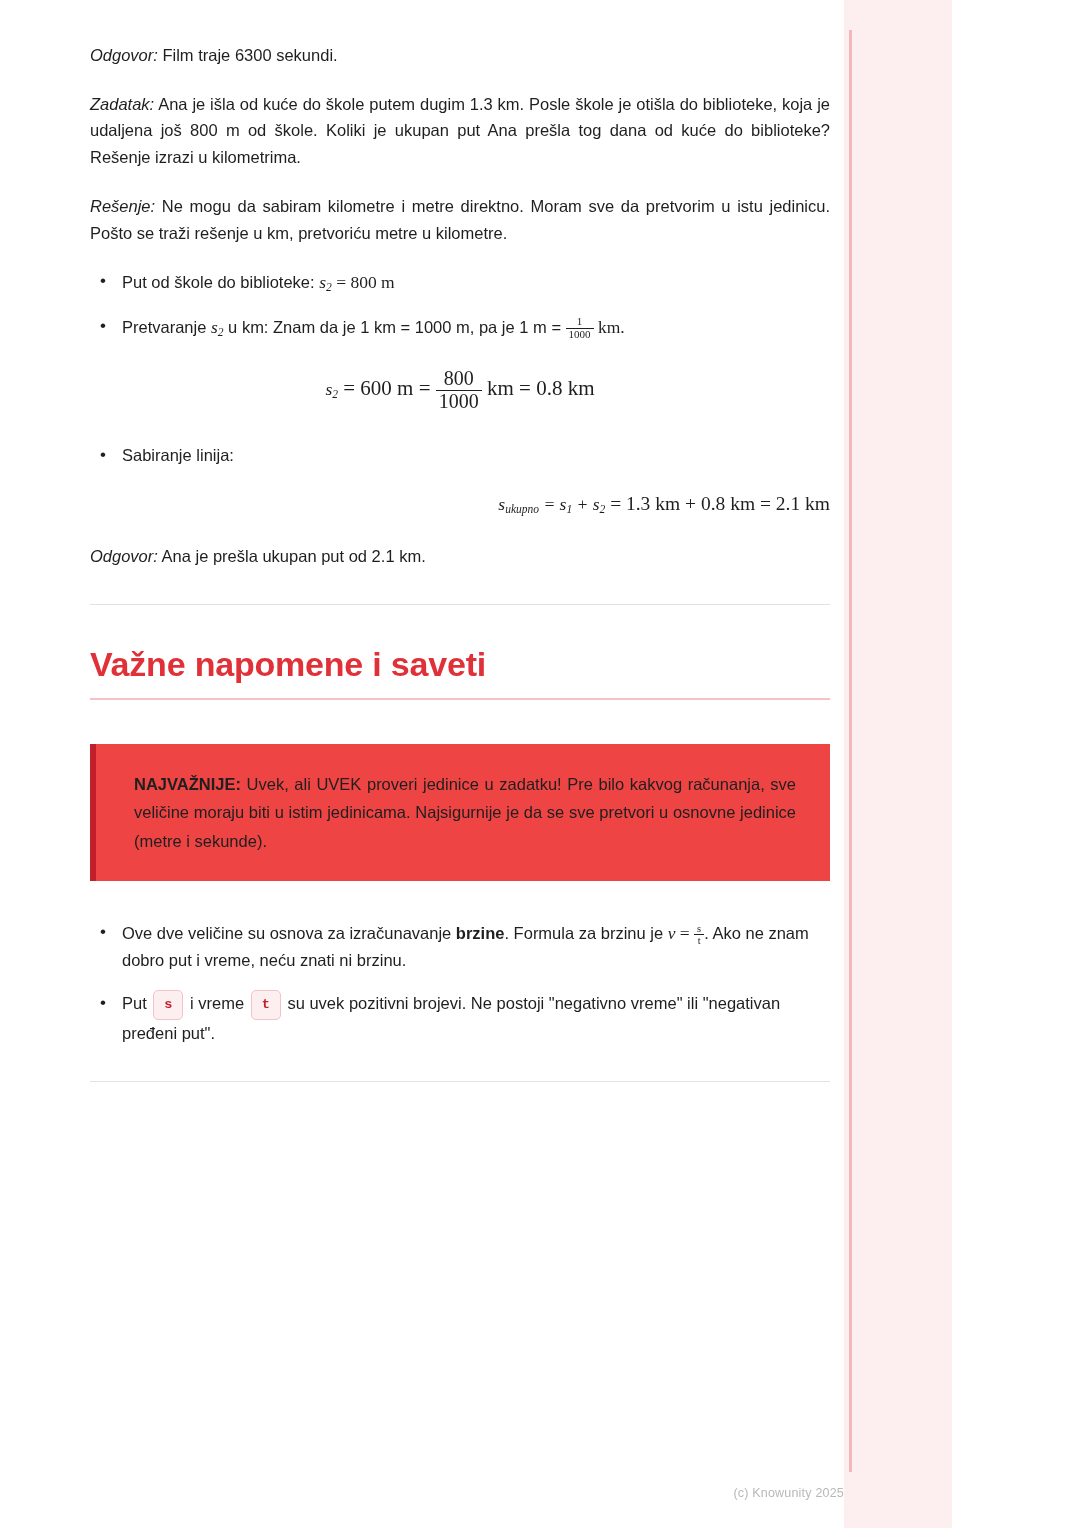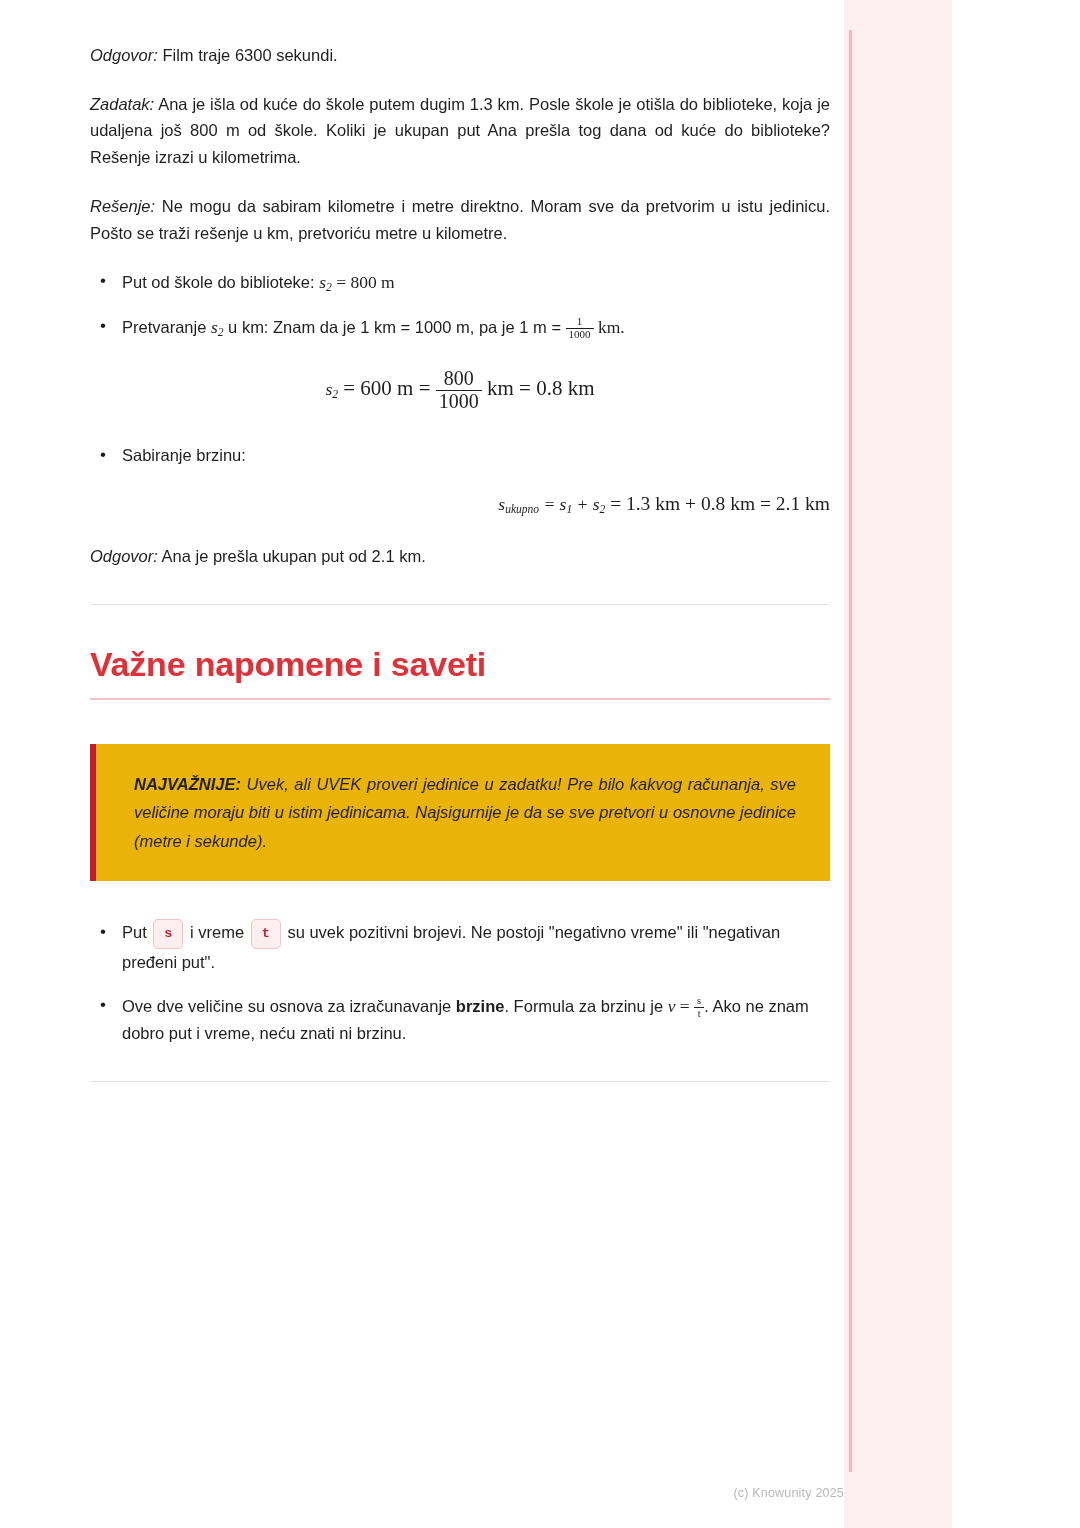--- a/index.html
+++ b/index.html
@@ -130,25 +130,24 @@
     margin: 0 0 14px 0;
     letter-spacing: -0.2px;
   }
   .section-rule {
     border: none;
     border-top: 2px solid #f4c2c5;
     margin: 0 0 44px 0;
     width: 100%;
   }
   .callout {
-    background: #eab308;
+    background: #ef4444;
     border-left: 6px solid #c21f2c;
     padding: 26px 34px 26px 38px;
     margin: 0 0 38px 0;
-    font-style: italic;
   }
   .callout p {
     margin: 0;
     font-size: 16.5px;
     line-height: 1.72;
     text-align: justify;
     color: #1f1f1f;
   }
   code.kbd {
     display: inline-block;
@@ -208,21 +207,21 @@
         <span>Pretvaranje </span><span class="mi">s</span><span class="sub-s">2</span><span> u km: Znam da je 1 km = 1000 m, pa je 1 m = </span><span class="frac frac-inline"><span class="num">1</span><span class="den">1000</span></span><span class="m"> km.</span>
       </li>
     </ul>
 
     <div class="display-eq">
       <span class="mi">s</span><span class="sub-s">2</span><span> = 600 m = </span><span class="frac frac-big"><span class="num">800</span><span class="den">1000</span></span><span> km = 0.8 km</span>
     </div>
 
     <ul class="bullets">
       <li>
-        <span>Sabiranje brzinu:</span>
+        <span>Sabiranje linija:</span>
       </li>
     </ul>
 
     <div class="display-eq small">
       <span class="mi">s</span><span class="sub-s">ukupno</span><span class="mi"> = s</span><span class="sub-s">1</span><span class="mi"> + s</span><span class="sub-s">2</span><span> = 1.3 km + 0.8 km = 2.1 km</span>
     </div>
 
     <p class="para">
       <span class="it">Odgovor:</span><span> Ana je prešla ukupan put od 2.1 km.</span>
     </p>
@@ -233,24 +232,24 @@
     <hr class="section-rule">
 
     <div class="callout">
       <p>
         <span class="bold">NAJVAŽNIJE:</span><span> Uvek, ali UVEK proveri jedinice u zadatku! Pre bilo kakvog računanja, sve veličine moraju biti u istim jedinicama. Najsigurnije je da se sve pretvori u osnovne jedinice (metre i sekunde).</span>
       </p>
     </div>
 
     <ul class="bullets">
       <li>
+        <span>Ove dve veličine su osnova za izračunavanje </span><span class="bold">brzine</span><span>. Formula za brzinu je </span><span class="mi">v</span><span class="m"> = </span><span class="frac frac-small"><span class="num">s</span><span class="den">t</span></span><span>. Ako ne znam dobro put i vreme, neću znati ni brzinu.</span>
+      </li>
+      <li>
         <span>Put </span><code class="kbd">s</code><span> i vreme </span><code class="kbd">t</code><span> su uvek pozitivni brojevi. Ne postoji "negativno vreme" ili "negativan pređeni put".</span>
-      </li>
-      <li>
-        <span>Ove dve veličine su osnova za izračunavanje </span><span class="bold">brzine</span><span>. Formula za brzinu je </span><span class="mi">v</span><span class="m"> = </span><span class="frac frac-small"><span class="num">s</span><span class="den">t</span></span><span>. Ako ne znam dobro put i vreme, neću znati ni brzinu.</span>
       </li>
     </ul>
 
     <hr class="bottom">
   </div>
 
   <div class="footer">(c) Knowunity 2025</div>
 </div>
 
 </body></html>

